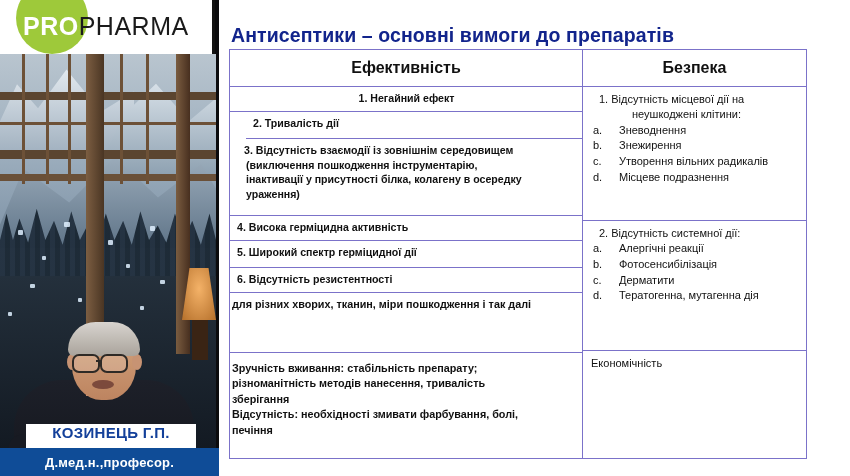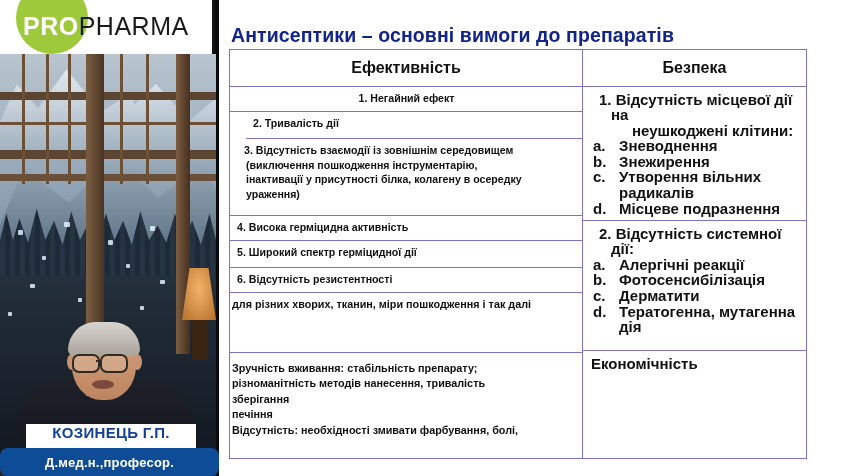--- a/index.html
+++ b/index.html
@@ -87,21 +87,21 @@
   #arm{position:absolute;left:-6px;top:110px;width:62px;height:44px;background:#171a22;border-radius:16px;}
   #mic{position:absolute;left:74px;top:122px;width:8px;height:30px;background:#2a2a2a;}
   #micball{position:absolute;left:70px;top:114px;width:16px;height:13px;border-radius:50%;background:#9b1b1b;}
   #desk{position:absolute;left:0;top:414px;width:216px;height:8px;background:#2c2420;}
 
   
   #name-plate{position:absolute;left:26px;bottom:28px;width:170px;height:24px;background:#ffffff;z-index:5;
       display:flex;justify-content:center;}
   #name-plate span{color:#13409a;font-weight:700;font-size:15px;letter-spacing:.3px;}
   #role-bar{position:absolute;left:0;bottom:0;width:219px;height:28px;background:#0f4c97;z-index:5;
-      display:flex;align-items:center;justify-content:center;border-radius:8px;}
+      display:flex;align-items:center;justify-content:center;}
   #role-bar span{color:#ffffff;font-weight:700;font-size:13px;letter-spacing:.2px;}
 
   
   #slide{position:absolute;left:219px;top:0;width:631px;height:476px;background:#fff;}
   #slide-title{
     position:absolute;left:12px;top:24px;width:610px;
     font-size:19.5px;font-weight:700;color:#12248c;letter-spacing:.1px;white-space:nowrap;
   }
 
   #req-table{
@@ -119,21 +119,21 @@
   .cell.nb{border-bottom:none;}
   .head{
     text-align:center;font-size:16px;padding:9px 4px;height:37px;display:flex;
     align-items:center;justify-content:center;border-bottom:1.6px solid #7b72c9;
   }
   .ind{padding-left:18px;text-indent:-11px;}
   .sub{display:flex;gap:0;line-height:15.6px;padding:0 0 0 2px;}
   .sub .lt{width:26px;flex:0 0 26px;}
   .sub .tx{flex:1;}
   .blockcell{font-size:10.8px;line-height:15.4px;}
-  .rcell{padding:5px 4px 6px 8px;font-size:15px;line-height:15.4px;font-weight:700;color:#111;}
+  .rcell{padding:5px 4px 6px 8px;font-size:11px;line-height:15.4px;font-weight:400;color:#111;}
   .rhead{padding-left:20px;text-indent:-12px;}
   .rhead .ln2{display:block;text-indent:0;padding-left:21px;}
 </style>
 </head>
 <body>
 
 <div id="video-panel">
 
   <div id="scene">
     <div class="mtn" id="mtn1"></div>
@@ -233,22 +233,22 @@
       <div class="cell ind" style="height:25px;">6. Відсутність резистентності</div>
 
       <div class="cell blockcell" style="height:60px;padding-left:2px;">
         <div>для різних хворих, тканин, міри пошкодження і так далі</div>
       </div>
 
       <div class="cell blockcell nb" style="height:100px;padding-left:2px;padding-top:8px;">
         <div>Зручність вживання:  стабільність препарату;</div>
         <div>різноманітність методів нанесення, тривалість</div>
         <div>зберігання</div>
+        <div> Відсутність: необхідності змивати фарбування, болі,</div>
         <div>печіння</div>
-        <div> Відсутність: необхідності змивати фарбування, болі,</div>
       </div>
     </div>
 
     <div class="col" id="col-right">
 
       <div class="cell head">Безпека</div>
 
       <div class="cell rcell" style="height:134px;">
         <div class="rhead">
           <span>1. Відсутність місцевої дії на</span>

